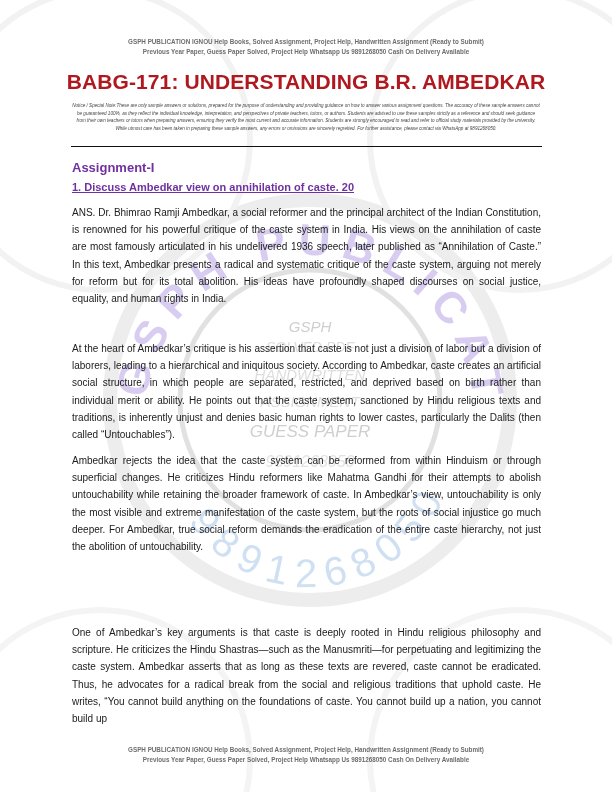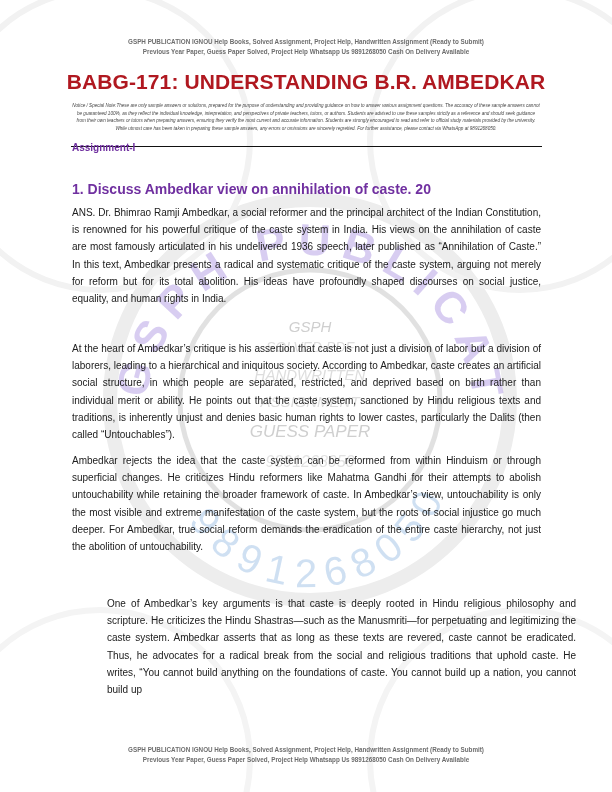--- a/index.html
+++ b/index.html
@@ -89,50 +89,51 @@
     .rule {
       position: absolute;
       top: 146px;
       left: 71px;
       width: 471px;
       height: 0;
       border-top: 1.2px solid #111111;
     }
     .assign-heading {
       position: absolute;
-      top: 142px;
-      left: 72px;
-      font-family: "Liberation Sans", sans-serif;
-      font-size: 10px;
+      top: 160px;
+      left: 72px;
+      font-family: "Liberation Sans", sans-serif;
+      font-size: 13px;
       font-weight: bold;
       color: #7030a0;
     }
     .question {
       position: absolute;
       top: 181px;
       left: 72px;
       font-family: "Liberation Sans", sans-serif;
-      font-size: 14px;
+      font-size: 11px;
       font-weight: bold;
       color: #7030a0;
+      text-decoration: underline;
     }
     .body-text {
       position: absolute;
       left: 72px;
       width: 469px;
       font-family: "Liberation Sans", sans-serif;
       font-size: 10px;
       line-height: 17.2px;
       color: #202020;
       text-align: justify;
     }
     .p1 { top: 204px; }
     .p2 { top: 340px; }
     .p3 { top: 452px; }
-    .p4 { top: 595px; margin-left: 35px; }
+    .p4 { top: 624px; }
     .body-text p { margin: 0; }
   </style>
 </head>
 <body>
 
 <div class="page">
 
   <svg class="watermark" viewBox="0 0 612 792" xmlns="http://www.w3.org/2000/svg">
     <defs>
       <path id="ringPath" d="M 145 420 A 165 165 0 0 1 475 420"></path>

